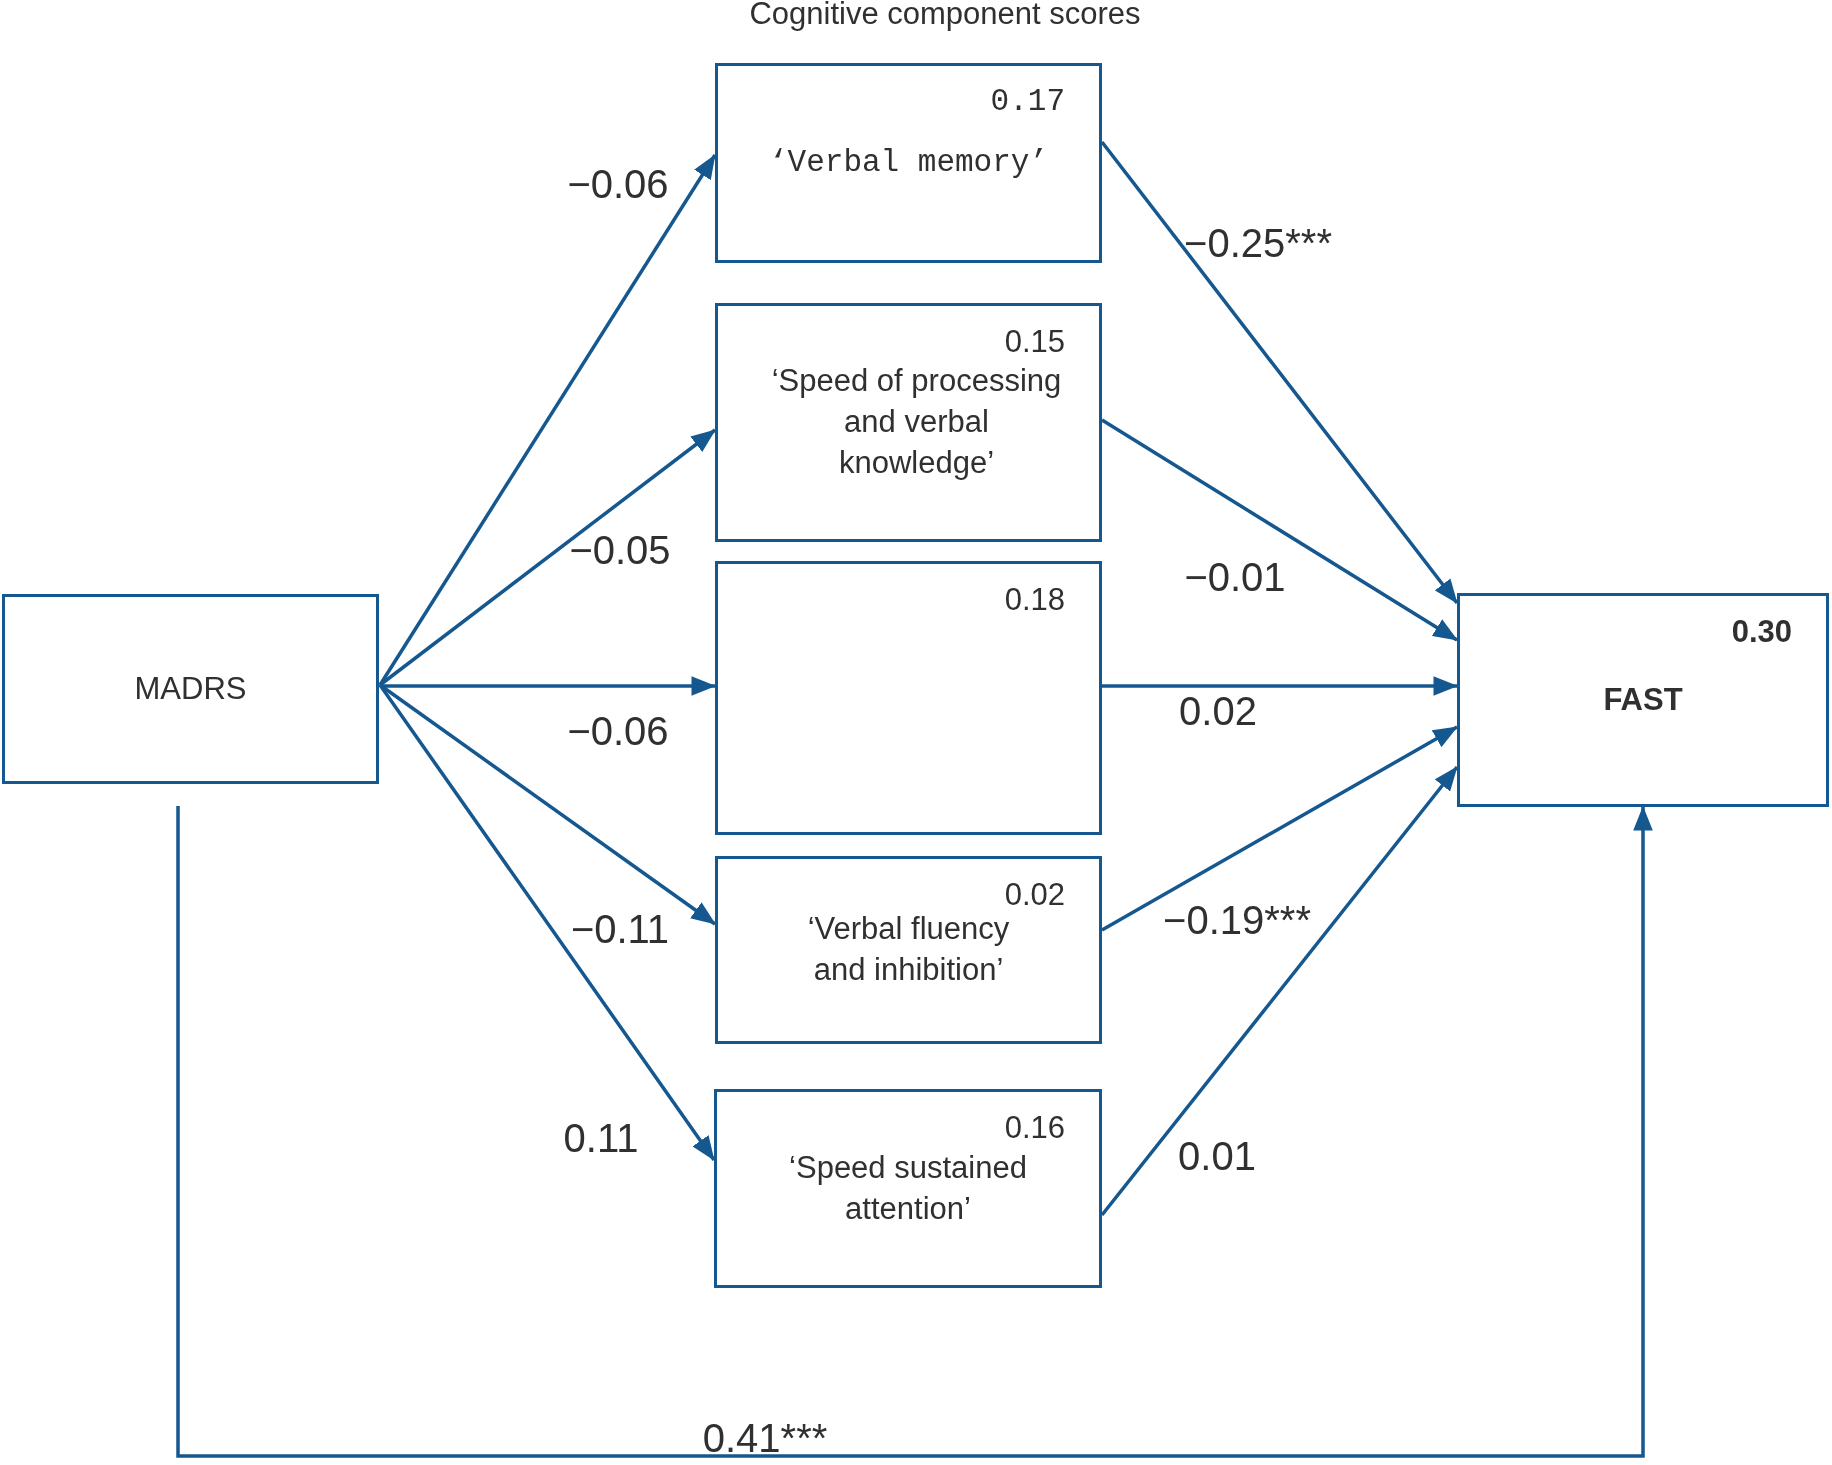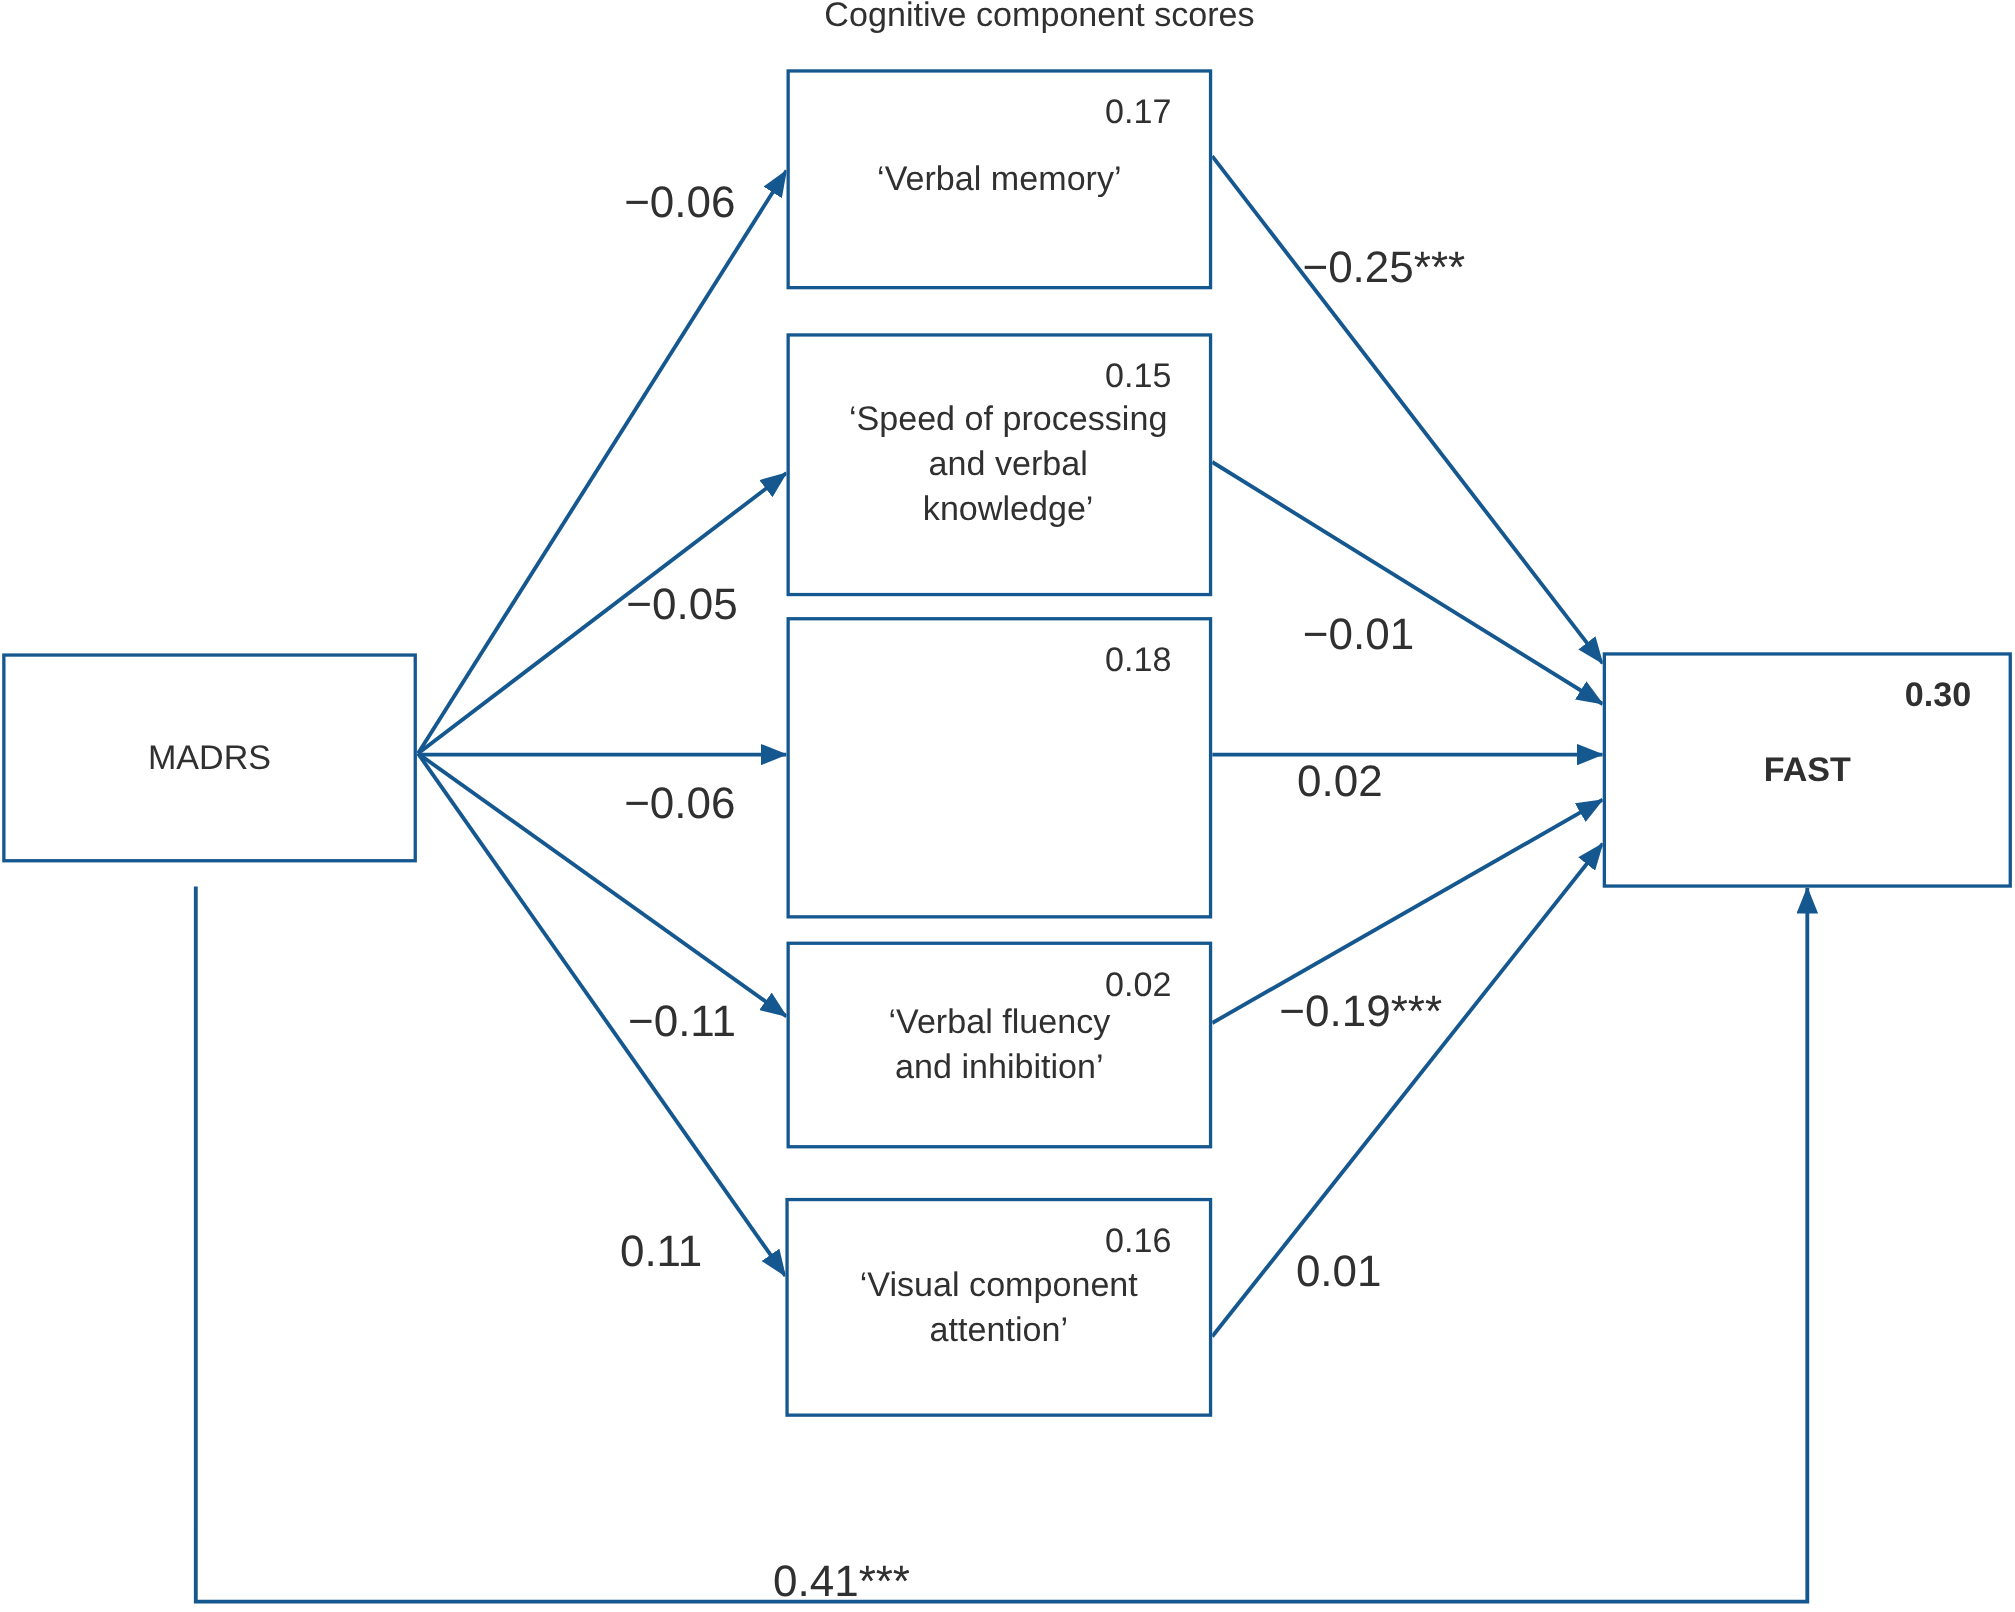--- a/index.html
+++ b/index.html
@@ -25,21 +25,21 @@
     position:absolute;left:550px;top:-3px;width:790px;text-align:center;
     font-size:31px;line-height:1.1;
   }
   .elabel{
     position:absolute;transform:translate(-50%,-50%);
     font-size:40px;line-height:1;white-space:nowrap;
   }
   
   .n-madrs{left:2px;top:594px;width:377px;height:190px;}
   .n-fast{left:1457px;top:593px;width:372px;height:214px;font-weight:bold;}
-  .n-c0{left:715px;top:63px;width:387px;height:200px;}
+  .n-c0{left:715px;top:63px;width:387px;height:200px;font-family:Liberation Mono, monospace;}
   .n-c1{left:715px;top:303px;width:387px;height:239px;padding-left:16px;}
   .n-c2{left:715px;top:561px;width:387px;height:274px;}
   .n-c3{left:715px;top:856px;width:387px;height:188px;}
   .n-c4{left:714px;top:1089px;width:388px;height:199px;}
   
   .lm0{left:618px;top:184px;}
   .lm1{left:620px;top:550px;}
   .lm2{left:618px;top:731px;}
   .lm3{left:620px;top:929px;}
   .lm4{left:601px;top:1138px;}
@@ -97,21 +97,21 @@
 </div>
 
 <div class="node n-c3">
   <span class="val">0.02</span>
   <span class="lab">‘Verbal fluency
 and inhibition’</span>
 </div>
 
 <div class="node n-c4">
   <span class="val">0.16</span>
-  <span class="lab">‘Visual component
+  <span class="lab">‘Speed sustained
 attention’</span>
 </div>
 
 <div class="node n-fast">
   <span class="val">0.30</span>
   <span class="lab">FAST</span>
 </div>
 
 <span class="elabel lm0">−0.06</span>
 <span class="elabel lm1">−0.05</span>

